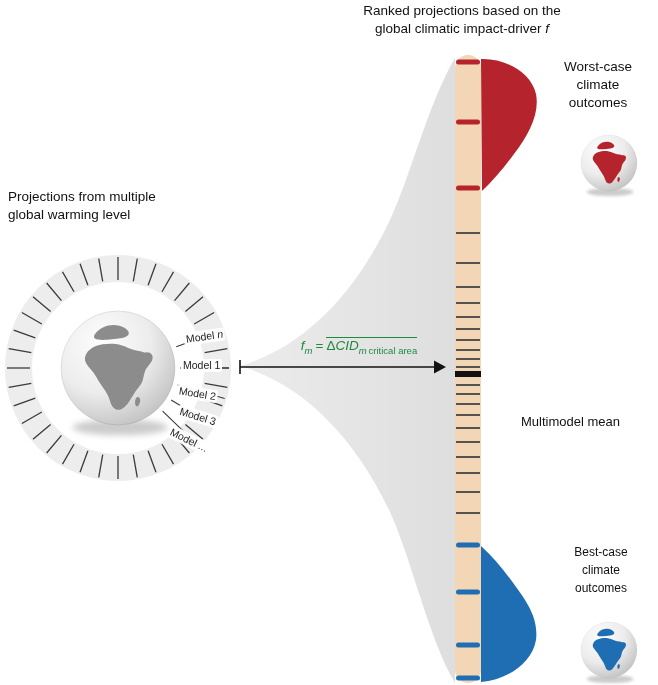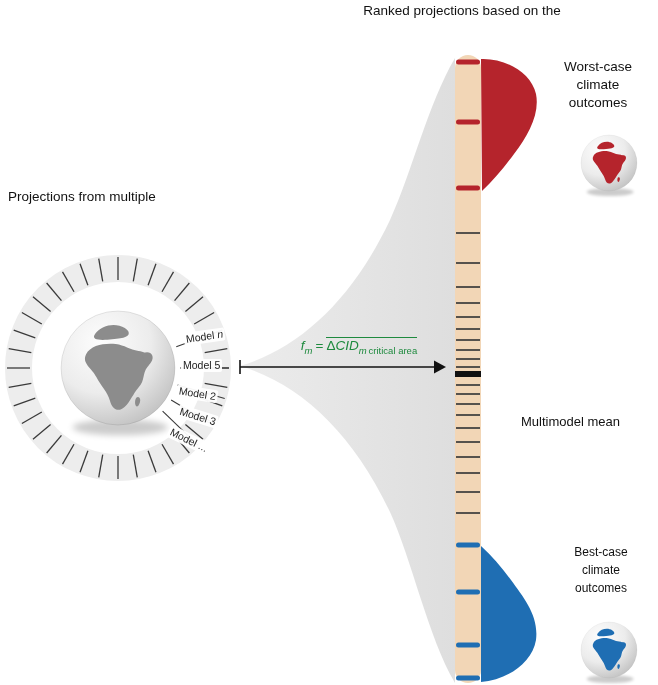--- a/index.html
+++ b/index.html
@@ -165,28 +165,30 @@
       <use href="#globe"></use>
     </g>
 
     <g transform="translate(609,650) scale(0.56)" color="#1f6eb3">
       <use href="#globe"></use>
     </g>
   </svg>
 
   <div class="txt title">
     <div>Ranked projections based on the</div>
+    <div><span>global climatic impact-driver </span><i class="it">f</i></div>
   </div>
 
   <div class="txt left-caption">
     <div>Projections from multiple</div>
+    <div>global warming level</div>
   </div>
 
   <div class="model-label" id="ml0"><span>Model </span><i class="it">n</i></div>
-  <div class="model-label" id="ml1"><span>Model 5</span><i class="it"></i></div>
+  <div class="model-label" id="ml1"><span>Model 1</span><i class="it"></i></div>
   <div class="model-label" id="ml2"><span>Model 2</span><i class="it"></i></div>
   <div class="model-label" id="ml3"><span>Model 3</span><i class="it"></i></div>
   <div class="model-label" id="ml4"><span>Model ...</span><i class="it"></i></div>
 
   <div class="txt formula" style="color: rgb(30, 138, 62);">
     <i class="it">f</i><sub class="it">m</sub><span class="eq">=</span><span class="overbar"><span>Δ</span><i class="it">CID</i><sub><i class="it">m</i><span class="sub2">critical area</span></sub></span>
   </div>
 
   <div class="txt worst-label">
     <div>Worst-case</div>

